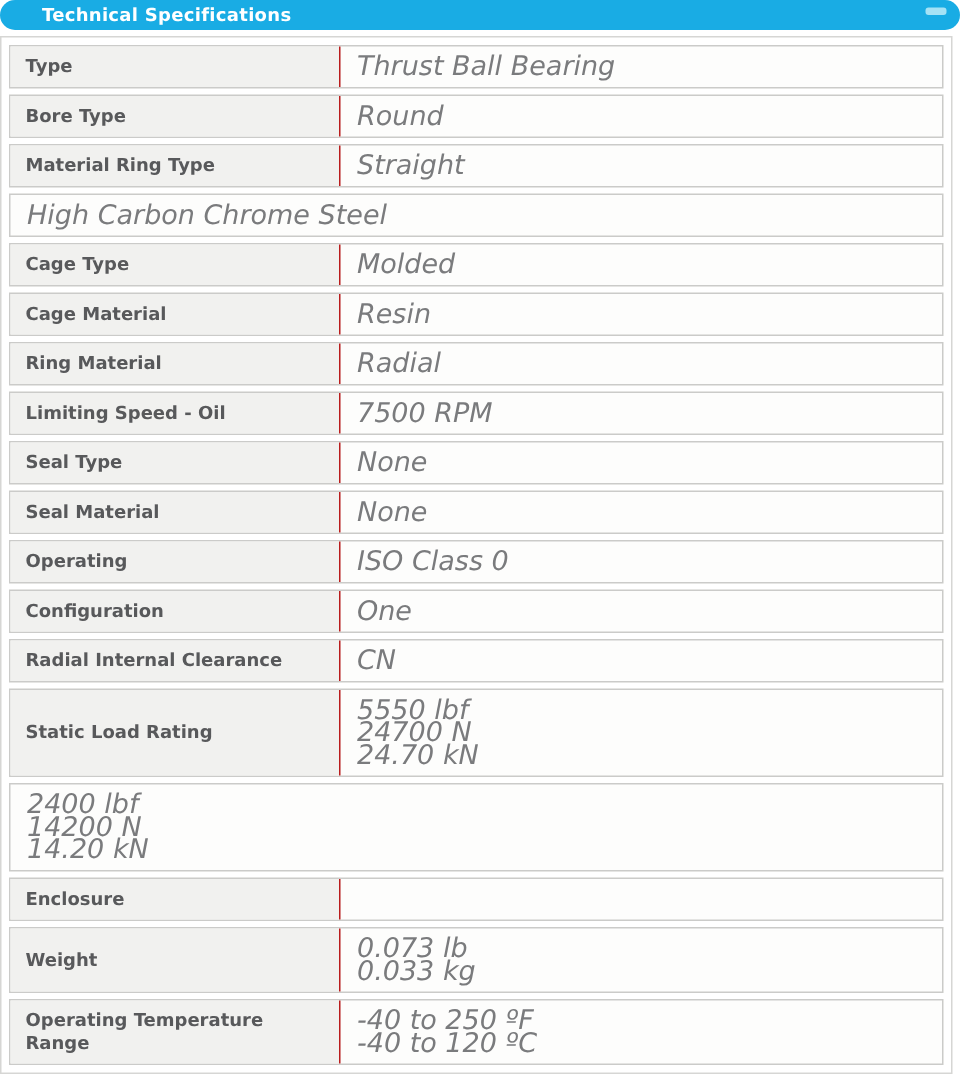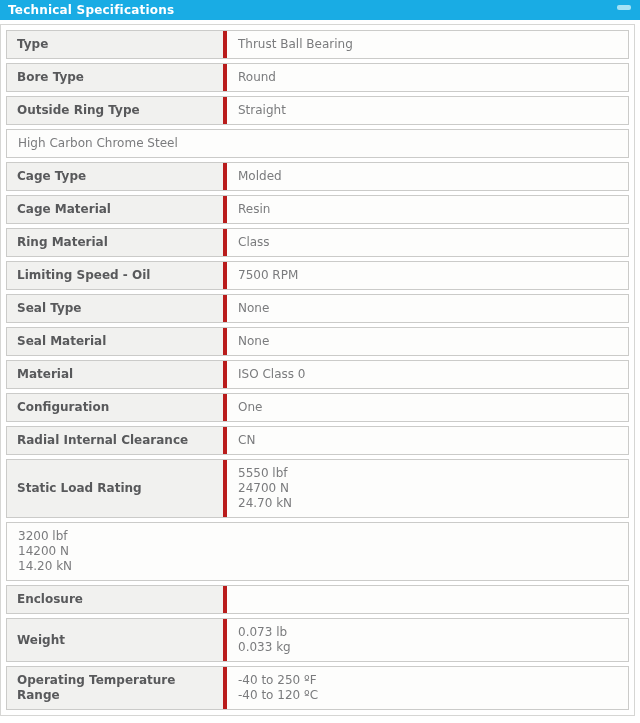--- a/index.html
+++ b/index.html
@@ -12,22 +12,23 @@
   }
   .panel { width: 640px; }
   .panel-header {
     position: relative;
     height: 20px;
     background: #19ace4;
     color: #ffffff;
     font-size: 12px;
     font-weight: bold;
     line-height: 20px;
-    padding-left: 8px;
+    padding-left: 28px;
     letter-spacing: 0.2px;
+    border-radius: 10px;
   }
   .collapse-toggle {
     position: absolute;
     right: 9px;
     top: 5px;
     width: 14px;
     height: 5px;
     background: #a5e2f5;
     border-radius: 2px;
     cursor: pointer;
@@ -43,38 +44,39 @@
     align-items: stretch;
     border: 1px solid #cbcbc9;
     margin-bottom: 4px;
     background: #fdfdfc;
   }
   .spec-row:last-child { margin-bottom: 0; }
   .spec-label {
     flex: 0 0 220px;
     width: 220px;
     background: #f1f1ef;
-    border-right: 4px solid #b91c1c;
+    border-right: 1px solid #b91c1c;
     padding: 6px 10px;
     display: flex;
     align-items: center;
     font-size: 12px;
     font-weight: bold;
     color: #58595b;
     line-height: 15px;
   }
   .spec-value {
     flex: 1 1 auto;
     padding: 6px 11px;
     display: flex;
     align-items: center;
-    font-size: 12px;
+    font-size: 18px;
     color: #7a7b7d;
     line-height: 15px;
     white-space: pre-line;
+    font-style: italic;
   }
 </style>
 </head>
 <body>
 
 <div class="panel">
   <div class="panel-header">
     <span>Technical Specifications</span>
     <span class="collapse-toggle"></span>
   </div>
@@ -84,61 +86,61 @@
         <div class="spec-label">Type</div>
         <div class="spec-value">Thrust Ball Bearing</div>
       </div>
 
       <div class="spec-row">
         <div class="spec-label">Bore Type</div>
         <div class="spec-value">Round</div>
       </div>
 
       <div class="spec-row">
-        <div class="spec-label">Outside Ring Type</div>
+        <div class="spec-label">Material Ring Type</div>
         <div class="spec-value">Straight</div>
       </div>
 
       <div class="spec-row">
         <div class="spec-value">High Carbon Chrome Steel</div>
       </div>
 
       <div class="spec-row">
         <div class="spec-label">Cage Type</div>
         <div class="spec-value">Molded</div>
       </div>
 
       <div class="spec-row">
         <div class="spec-label">Cage Material</div>
         <div class="spec-value">Resin</div>
       </div>
 
       <div class="spec-row">
         <div class="spec-label">Ring Material</div>
-        <div class="spec-value">Class</div>
+        <div class="spec-value">Radial</div>
       </div>
 
       <div class="spec-row">
         <div class="spec-label">Limiting Speed - Oil</div>
         <div class="spec-value">7500 RPM</div>
       </div>
 
 
       <div class="spec-row">
         <div class="spec-label">Seal Type</div>
         <div class="spec-value">None</div>
       </div>
 
       <div class="spec-row">
         <div class="spec-label">Seal Material</div>
         <div class="spec-value">None</div>
       </div>
 
       <div class="spec-row">
-        <div class="spec-label">Material</div>
+        <div class="spec-label">Operating</div>
         <div class="spec-value">ISO Class 0</div>
       </div>
 
       <div class="spec-row">
         <div class="spec-label">Configuration</div>
         <div class="spec-value">One</div>
       </div>
 
       <div class="spec-row">
         <div class="spec-label">Radial Internal Clearance</div>
@@ -146,21 +148,21 @@
       </div>
 
       <div class="spec-row">
         <div class="spec-label">Static Load Rating</div>
         <div class="spec-value">5550 lbf
 24700 N
 24.70 kN</div>
       </div>
 
       <div class="spec-row">
-        <div class="spec-value">3200 lbf
+        <div class="spec-value">2400 lbf
 14200 N
 14.20 kN</div>
       </div>
 
       <div class="spec-row">
         <div class="spec-label">Enclosure</div>
       </div>
 
       <div class="spec-row">
         <div class="spec-label">Weight</div>

